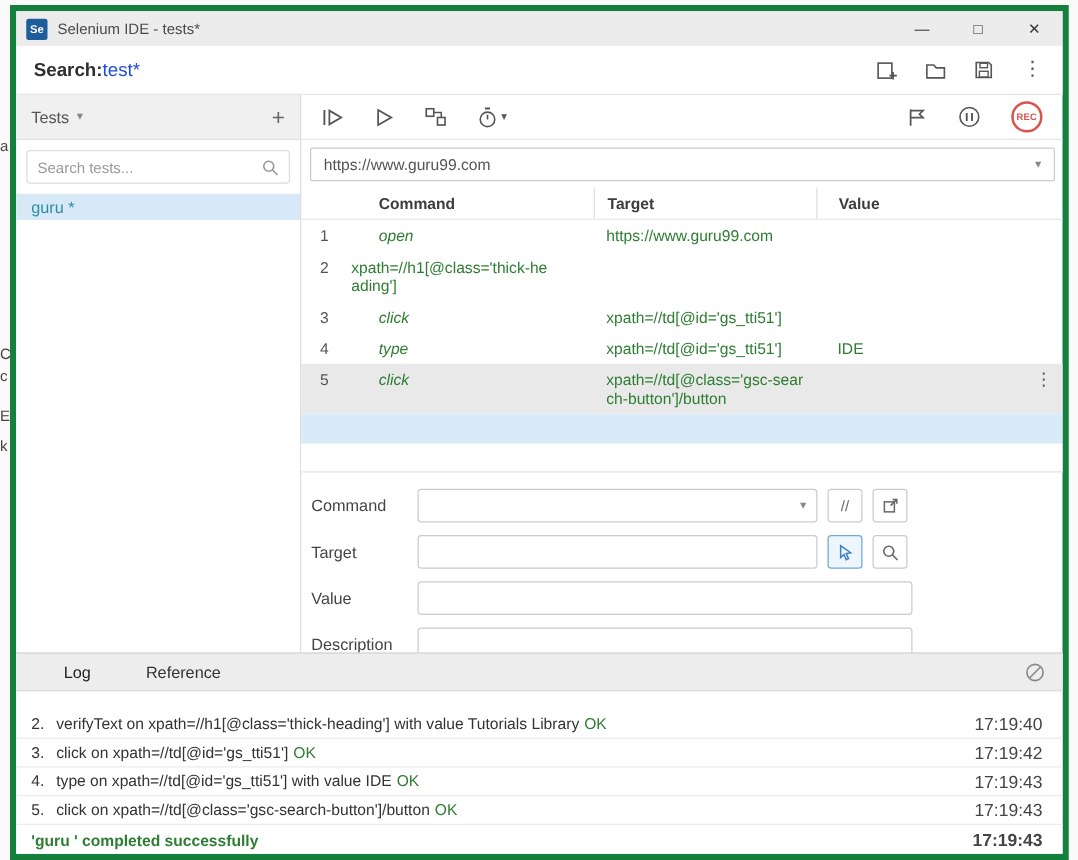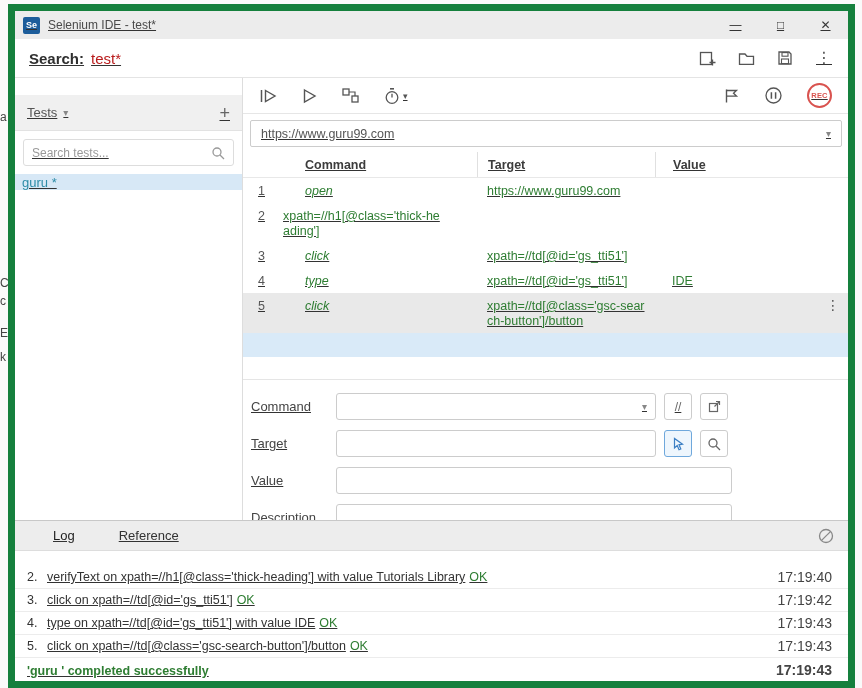--- a/index.html
+++ b/index.html
@@ -10,54 +10,54 @@
     font-family:"Liberation Sans","DejaVu Sans",sans-serif;
     color:#333;
   }
   
   .bg-frag { position:absolute; left:0; width:8px; overflow:hidden; font-size:12px; color:#444; }
   .frag-0 { top:110px; } .frag-1 { top:276px; } .frag-2 { top:294px; }
   .frag-3 { top:326px; } .frag-4 { top:350px; }
 
   .window {
     position:absolute; left:8px; top:4px; width:847px; height:684px;
-    background:#fff; border:7px solid #15803d;
-    display:flex; flex-direction:column;text-decoration:underline;
+    background:#fff; border:5px solid #15803d;
+    display:flex; flex-direction:column;
   }
 
   
   .titlebar { height:28px; background:#ececec; display:flex; align-items:center; padding-left:8px; flex:0 0 auto; }
   .se-logo { width:17px; height:17px; background:#1d5d9b; color:#fff; font-size:9px; font-weight:bold;
              display:flex; align-items:center; justify-content:center; border-radius:2px; }
   .title-text { font-size:12px; color:#4a4a4a; margin-left:8px; flex:1; white-space:nowrap; overflow:hidden; }
   .win-controls { display:flex; height:100%; }
   .win-btn { width:45px; height:100%; display:flex; align-items:center; justify-content:center;
              font-size:12px; color:#333; cursor:default; }
 
   
   .projectbar { height:39px; background:#fff; border-bottom:1px solid #e4e4e4; display:flex; align-items:center; padding:0 14px; flex:0 0 auto; }
   .project-label { font-size:15px; font-weight:bold; color:#2f2f2f; }
-  .project-name  { font-size:15px; color:#b91c1c; margin-left:7px; }
+  .project-name  { font-size:15px; color:#1d4ed8; }
   .projectbar-icons { margin-left:auto; display:flex; align-items:center; gap:19px; }
   .pb-icon { display:flex; align-items:center; justify-content:center; width:20px; height:20px; }
   .kebab { font-size:16px; color:#555; line-height:1; }
 
   
   .content { flex:1 1 auto; display:flex; min-height:0; }
 
   
   .sidebar { width:228px; flex:0 0 228px; border-right:1px solid #ddd; display:flex; flex-direction:column; background:#fff; }
   .tests-header { height:36px; background:#f0f0f0; border-bottom:1px solid #e2e2e2; display:flex; align-items:center;
-                  padding:0 12px; font-size:13px; color:#555; flex:0 0 auto;margin-top:17px; }
+                  padding:0 12px; font-size:13px; color:#555; flex:0 0 auto; }
   .tests-caret { margin-left:6px; font-size:10px; color:#888; }
   .add-test { margin-left:auto; font-size:18px; color:#666; line-height:1; }
   .search-box { margin:8px; height:27px; border:1px solid #ddd; border-radius:3px; display:flex; align-items:center; padding:0 8px; flex:0 0 auto; }
   .search-box input { border:none; outline:none; flex:1; font-size:12px; color:#666; background:transparent; min-width:0; }
   .search-box input::placeholder { color:#9a9a9a; }
-  .test-item { height:16px; background:#d7e8f6; display:flex; align-items:center; padding-left:7px;
+  .test-item { height:21px; background:#d7e8f6; display:flex; align-items:center; padding-left:12px;
                font-size:13px; color:#2e8ca8; flex:0 0 auto; }
 
   
   .main { flex:1 1 auto; display:flex; flex-direction:column; min-width:0; }
 
   .toolbar { height:36px; border-bottom:1px solid #e6e6e6; display:flex; align-items:center; padding:0 16px; flex:0 0 auto; }
   .tb-left { display:flex; align-items:center; gap:24px; }
   .tb-right { margin-left:auto; display:flex; align-items:center; gap:24px; }
   .tb-icon { display:flex; align-items:center; }
   .speed-caret { font-size:9px; color:#555; margin-left:3px; }
@@ -123,21 +123,21 @@
 <span class="bg-frag frag-0">a</span>
 <span class="bg-frag frag-1">C</span>
 <span class="bg-frag frag-2">c</span>
 <span class="bg-frag frag-3">E</span>
 <span class="bg-frag frag-4">k</span>
 
 <div class="window">
 
   <div class="titlebar">
     <div class="se-logo">Se</div>
-    <div class="title-text">Selenium IDE - test*</div>
+    <div class="title-text">Selenium IDE - tests*</div>
     <div class="win-controls">
       <div class="win-btn">
           <span>—</span>
         </div>
       <div class="win-btn">
           <span>□</span>
         </div>
       <div class="win-btn">
           <span>✕</span>
         </div>

